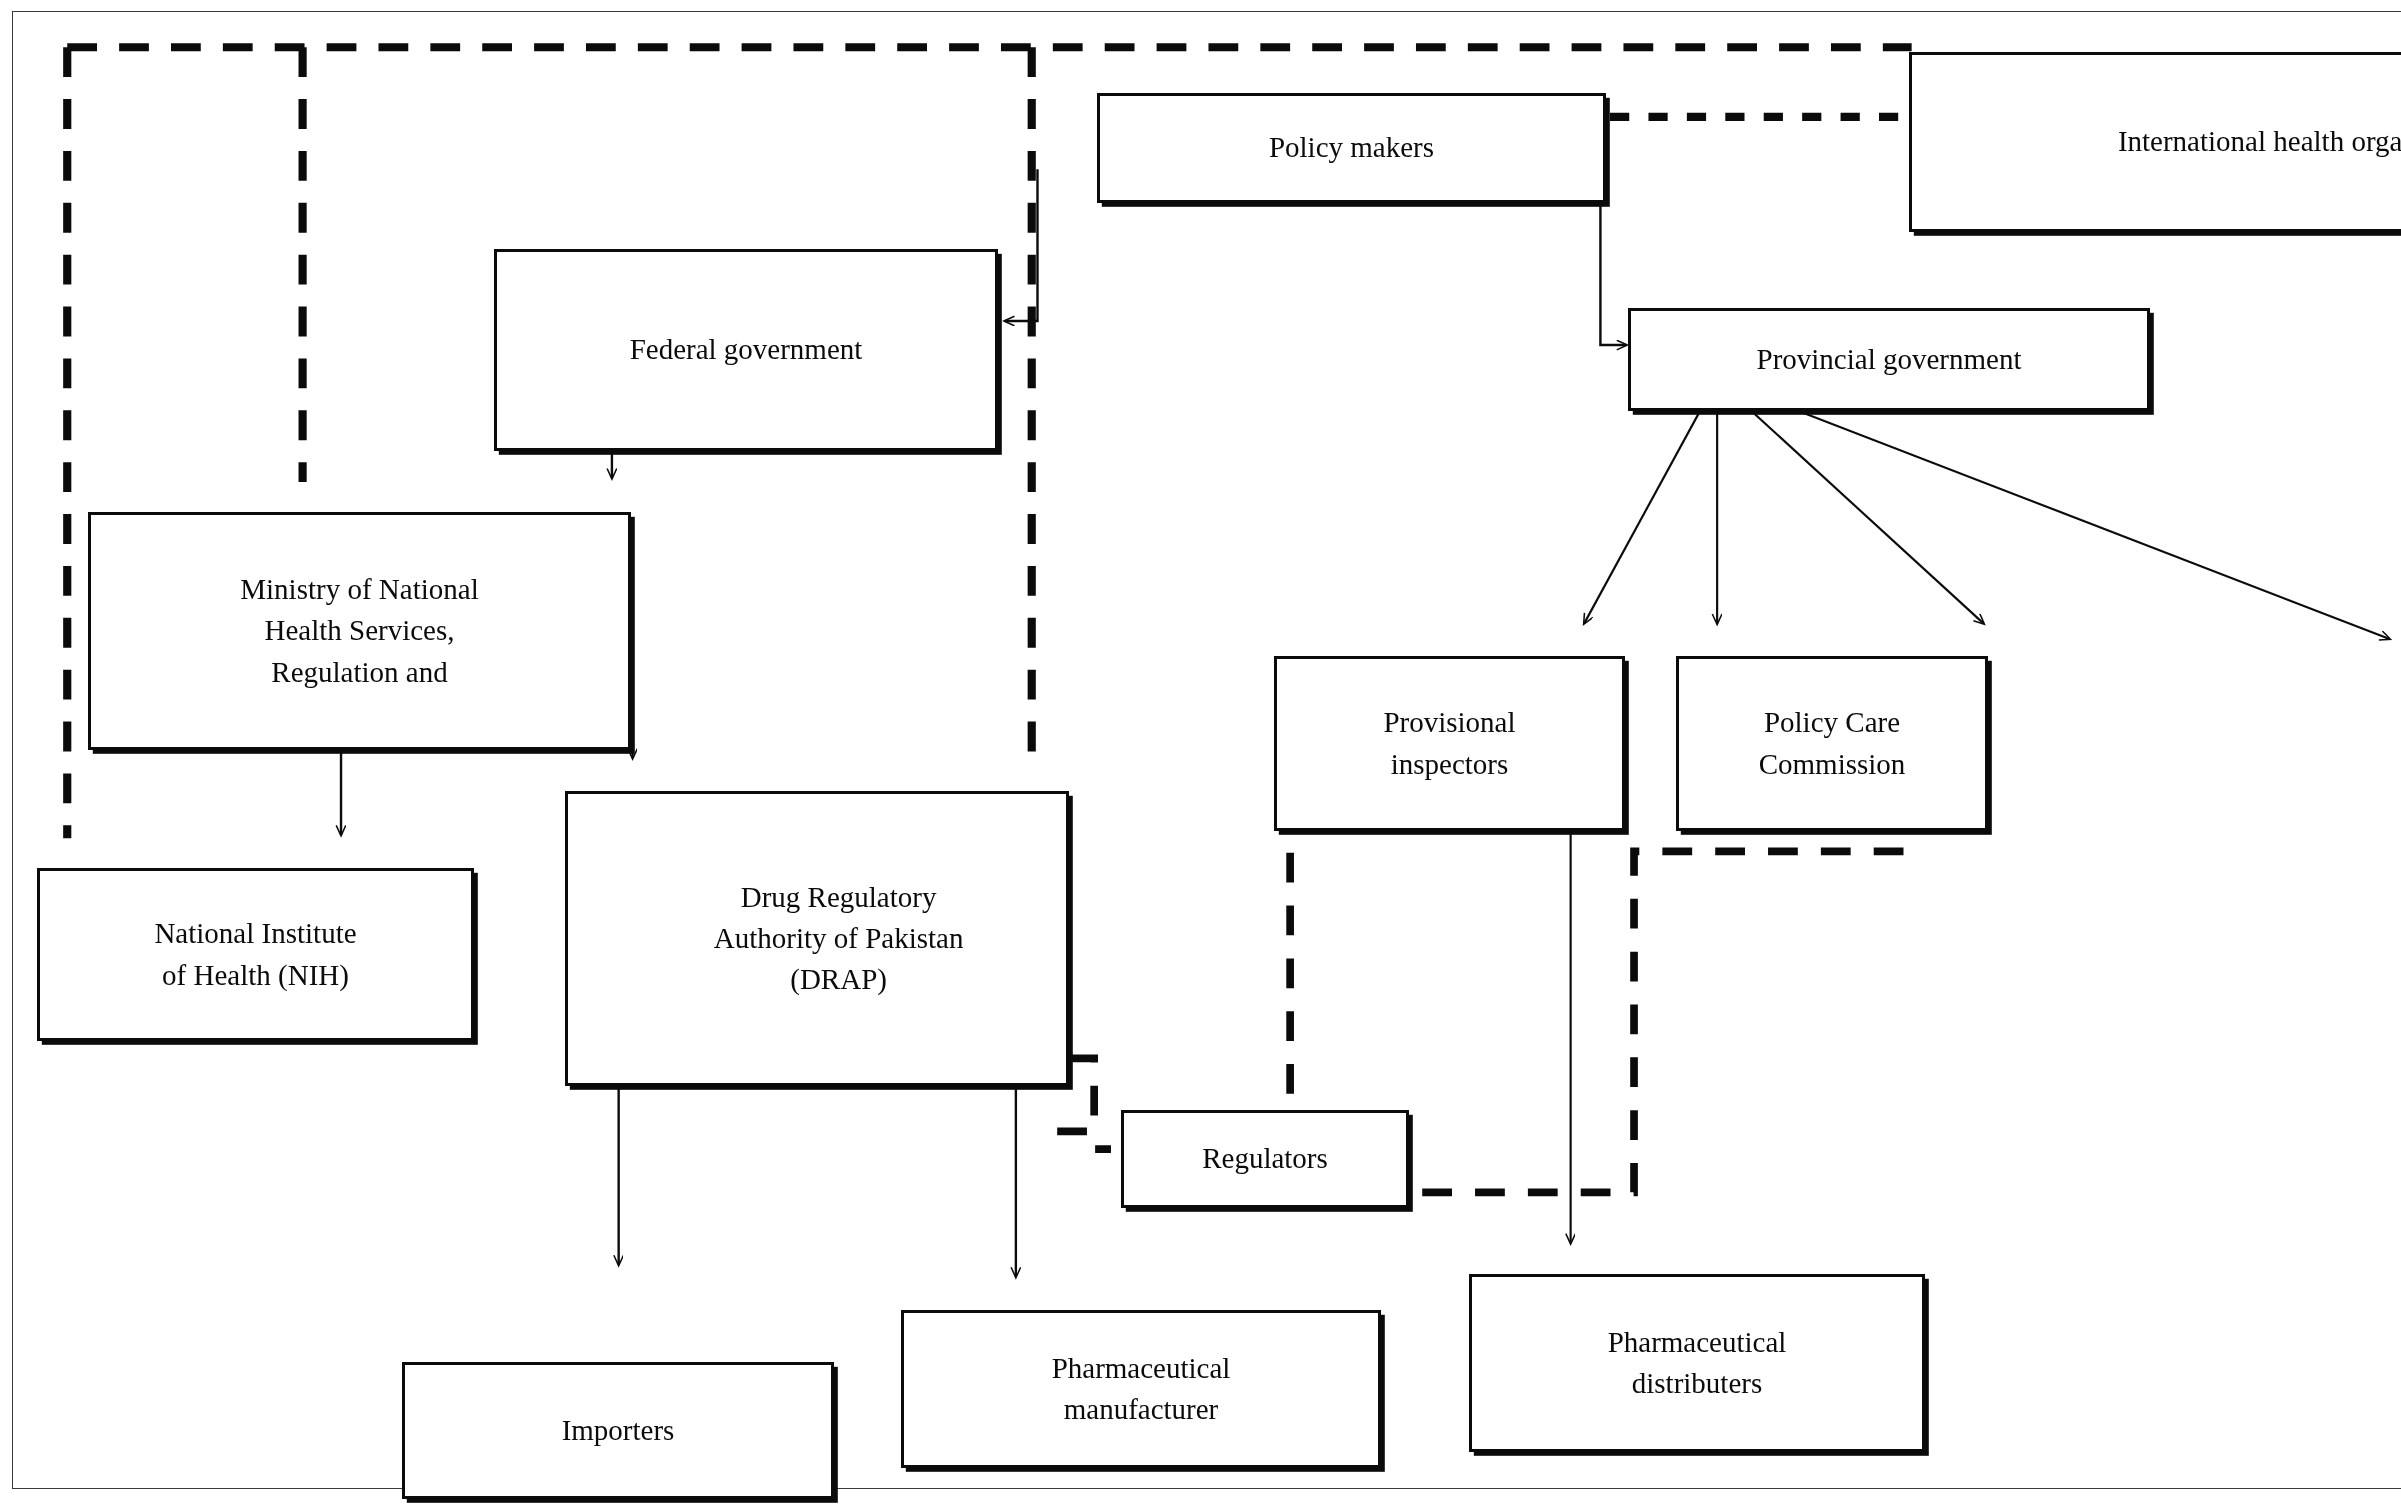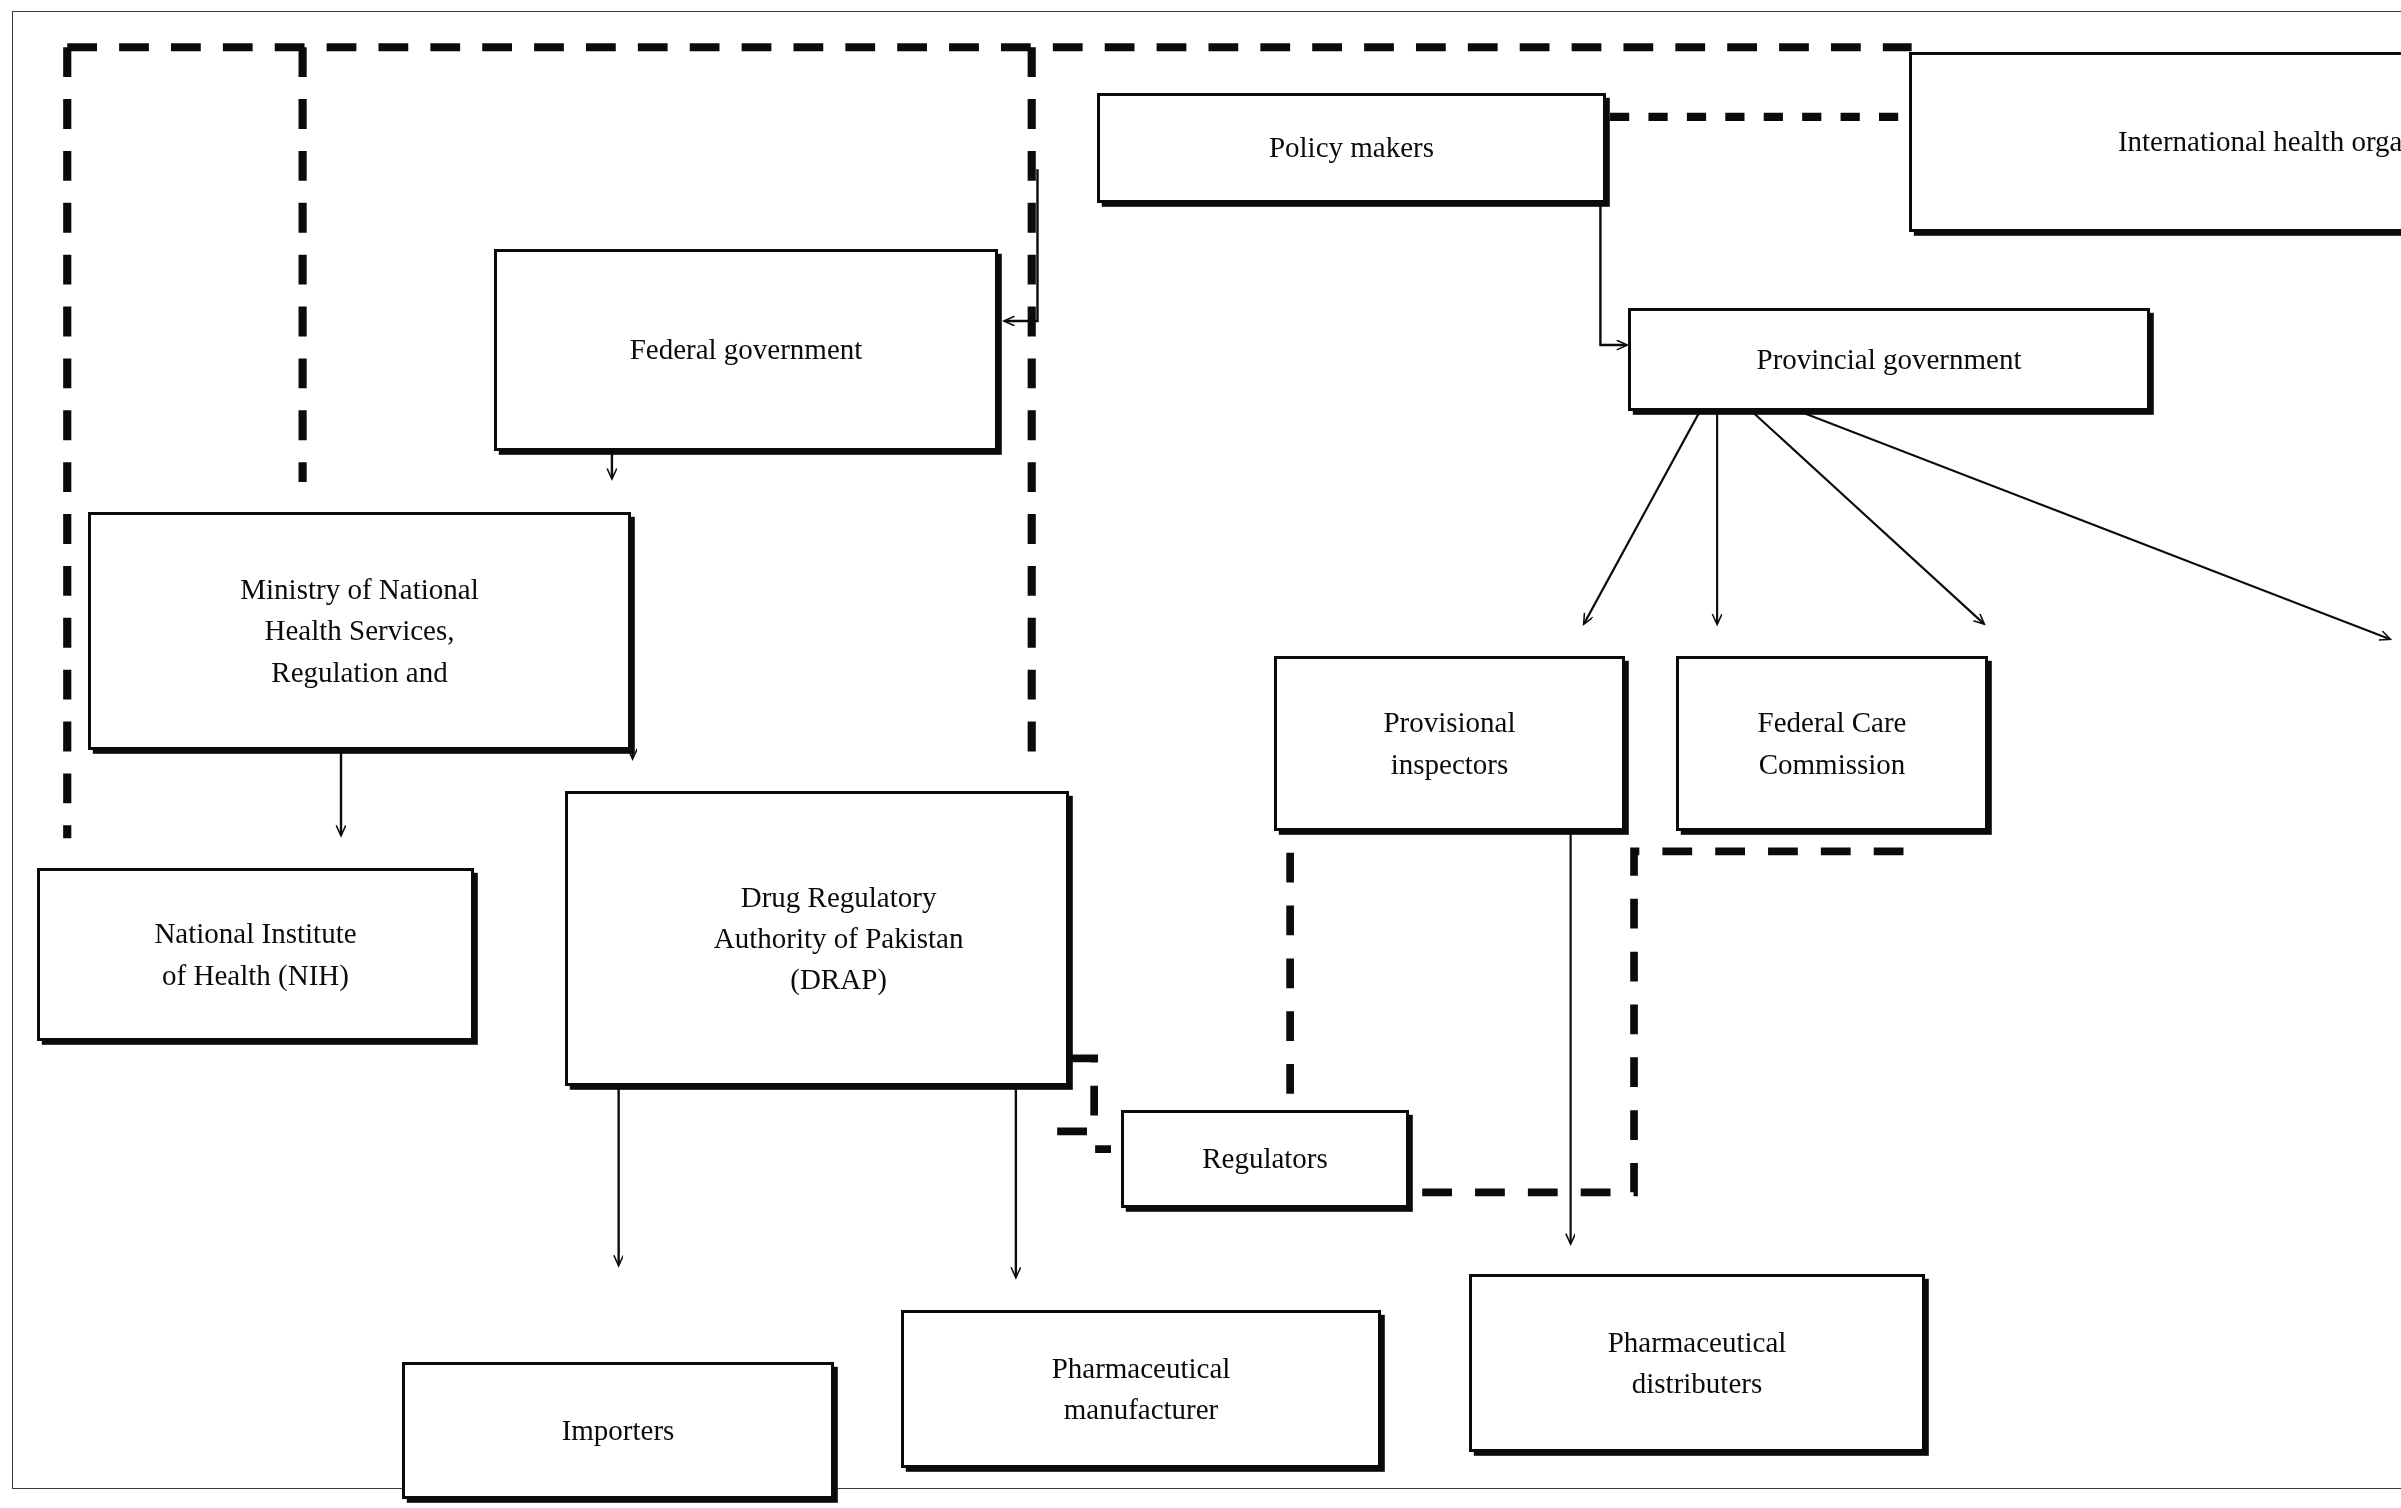--- a/index.html
+++ b/index.html
@@ -140,21 +140,21 @@
 Authority of Pakistan
 (DRAP)</span>
   </div>
 
   <div class="node shadowed" style="left:1274px; top:624px; width:351px; height:175px;">
     <span class="lbl">Provisional
 inspectors</span>
   </div>
 
   <div class="node shadowed" style="left:1676px; top:624px; width:312px; height:175px;">
-    <span class="lbl">Federal Care
+    <span class="lbl">Policy Care
 Commission</span>
   </div>
 
 
   <div class="node shadowed" style="left:1121px; top:1078px; width:288px; height:98px;">
     <span class="lbl">Regulators</span>
   </div>
 
   <div class="node shadowed" style="left:402px; top:1330px; width:432px; height:137px;">
     <span class="lbl">Importers</span>

